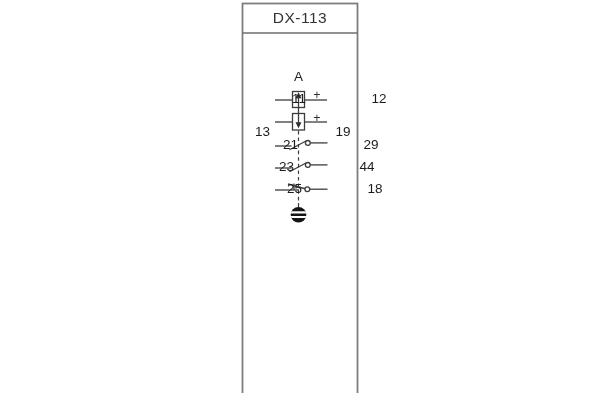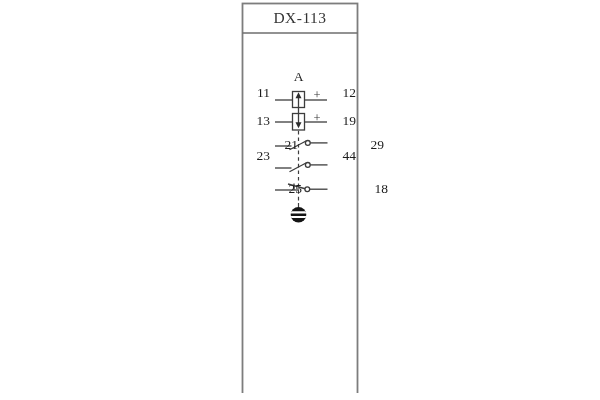--- a/index.html
+++ b/index.html
@@ -1,32 +1,32 @@
 <!DOCTYPE html>
 <html><head>
 <meta charset="utf-8">
 <style>
   html,body{margin:0;padding:0;background:#fff;}
   .stage{
     position:relative;width:600px;height:393px;background:#ffffff;overflow:hidden;
-    font-family:Liberation Serif, serif;
+    font-family:Liberation Sans, sans-serif;
   }
   .stage svg{position:absolute;left:0;top:0;}
   .txt{position:absolute;color:#1c1c1c;font-size:13.5px;line-height:16px;white-space:nowrap;}
   .title{
     position:absolute;left:242px;top:8px;width:116px;text-align:center;
     font-size:15.5px;line-height:20px;color:#333;letter-spacing:.5px;
   }
   .lbl-a{left:288px;top:69px;width:21px;text-align:center;font-size:13.5px;color:#222;}
   .plus{position:absolute;left:310px;width:14px;text-align:center;font-size:12.5px;color:#333;line-height:13px;}
   .plus1{top:89px;}
   .plus2{top:112px;}
   .lft{left:244px;width:26px;text-align:right;}
-  .rgt{left:330px;width:26px;text-align:right;}
-  .r1{top:85px;} .r2{top:113px;} .r3{top:137px;margin-left:28px;} .r4{top:148px;} .r5{top:181px;margin-left:32px;}
+  .rgt{left:330px;width:26px;text-align:center;}
+  .r1{top:91px;margin-left:36px;} .r2{top:124px;} .r3{top:137px;margin-left:28px;} .r4{top:159px;padding-left:24px;} .r5{top:181px;margin-left:32px;}
 </style>
 </head>
 <body>
 
 <div class="stage">
 
   <svg width="600" height="400" viewBox="0 0 600 400">
     <defs>
       <clipPath id="screwClip">
           <circle cx="298.5" cy="214.8" r="7.8"></circle>

